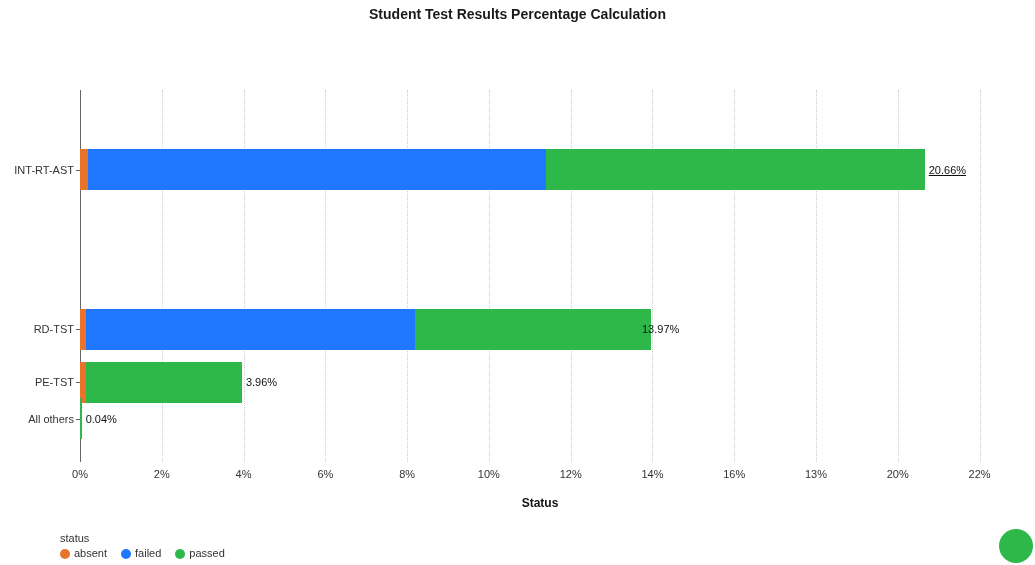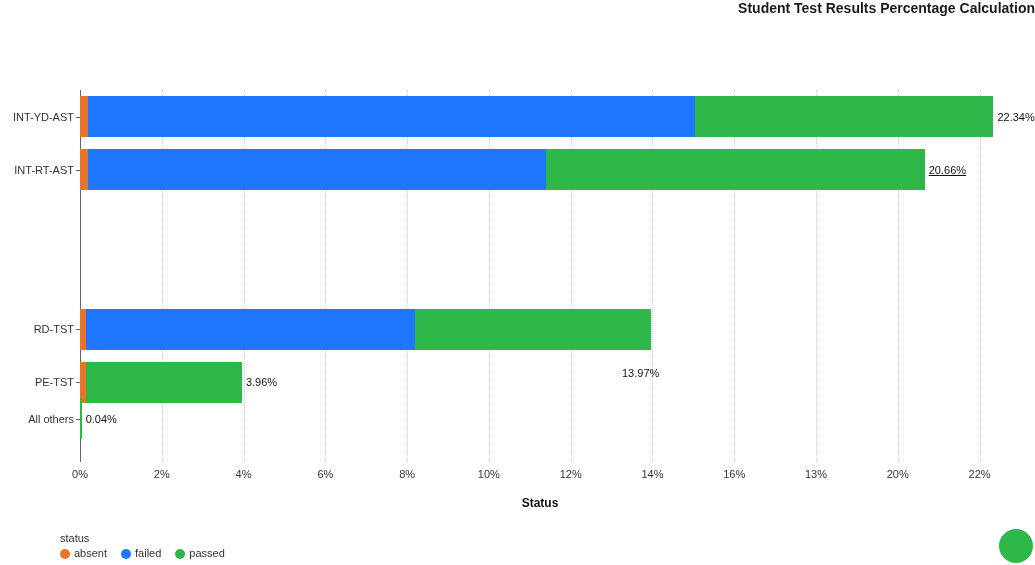--- a/index.html
+++ b/index.html
@@ -5,21 +5,21 @@
   * { box-sizing: border-box; }
   body {
     margin: 0;
     font-family: -apple-system, BlinkMacSystemFont, "Segoe UI", Arial, sans-serif;
     background: #fff;
     width: 1035px;
     height: 565px;
     position: relative;
     overflow: hidden;
   }
-  .titles { text-align: right; }
+  .titles { text-align: center; padding-top: 6px; }
   .title { font-size: 14px; font-weight: 600; color: #1a1a1a; }
   .subtitle { font-size: 12px; color: #666; margin-top: 3px; }
   .plot {
     position: absolute;
     left: 80px;
     top: 90px;
     width: 920px;
     height: 395px;
   }
   .grid-line {
@@ -138,49 +138,39 @@
     <div class="grid-line" style="left: 572.444px;"></div>
     <div class="x-tick-label" style="left: 572.444px;">14%</div>
     <div class="grid-line" style="left: 654.222px;"></div>
     <div class="x-tick-label" style="left: 654.222px;">16%</div>
     <div class="grid-line" style="left: 736px;"></div>
     <div class="x-tick-label" style="left: 736px;">13%</div>
     <div class="grid-line" style="left: 817.778px;"></div>
     <div class="x-tick-label" style="left: 817.778px;">20%</div>
     <div class="grid-line" style="left: 899.556px;"></div>
     <div class="x-tick-label" style="left: 899.556px;">22%</div>
-    <div class="row" style="top: 0px; height: 53.1429px;">
-      <div class="y-tick"></div>
-      <div class="y-label">INT-YD-AST</div>
-      <div class="bar-track">
-        <div class="seg" style="background: rgb(232, 116, 44); width: 8.17778px;"></div>
-        <div class="seg" style="background: rgb(31, 119, 255); width: 607.2px;"></div>
-        <div class="seg" style="background: rgb(46, 184, 74); width: 298.08px;"></div>
-      </div>
-      <div class="end-label" style="left: 917.458px;">22.34%</div>
-    </div>
     <div class="row" style="top: 53.1429px; height: 53.1429px;">
       <div class="y-tick"></div>
       <div class="y-label">INT-RT-AST</div>
       <div class="bar-track">
         <div class="seg" style="background: rgb(232, 116, 44); width: 8.17778px;"></div>
         <div class="seg" style="background: rgb(31, 119, 255); width: 457.956px;"></div>
         <div class="seg" style="background: rgb(46, 184, 74); width: 378.631px;"></div>
       </div>
       <div class="end-label" style="left: 848.764px; text-decoration: underline;">20.66%</div>
     </div>
     <div class="row" style="top: 212.571px; height: 53.1429px;">
       <div class="y-tick"></div>
       <div class="y-label">RD-TST</div>
       <div class="bar-track">
         <div class="seg" style="background: rgb(232, 116, 44); width: 6.13333px;"></div>
         <div class="seg" style="background: rgb(31, 119, 255); width: 329.156px;"></div>
         <div class="seg" style="background: rgb(46, 184, 74); width: 235.929px;"></div>
       </div>
-      <div class="end-label" style="left: 542px; margin-top: 44px;">13.97%</div>
+      <div class="end-label" style="left: 562px;">13.97%</div>
     </div>
     <div class="row" style="top: 265.714px; height: 53.1429px;">
       <div class="y-tick"></div>
       <div class="y-label">PE-TST</div>
       <div class="bar-track">
         <div class="seg" style="background: rgb(232, 116, 44); width: 6.13333px;"></div>
         <div class="seg" style="background: rgb(46, 184, 74); width: 155.787px;"></div>
       </div>
       <div class="end-label" style="left: 165.92px;">3.96%</div>
     </div>

